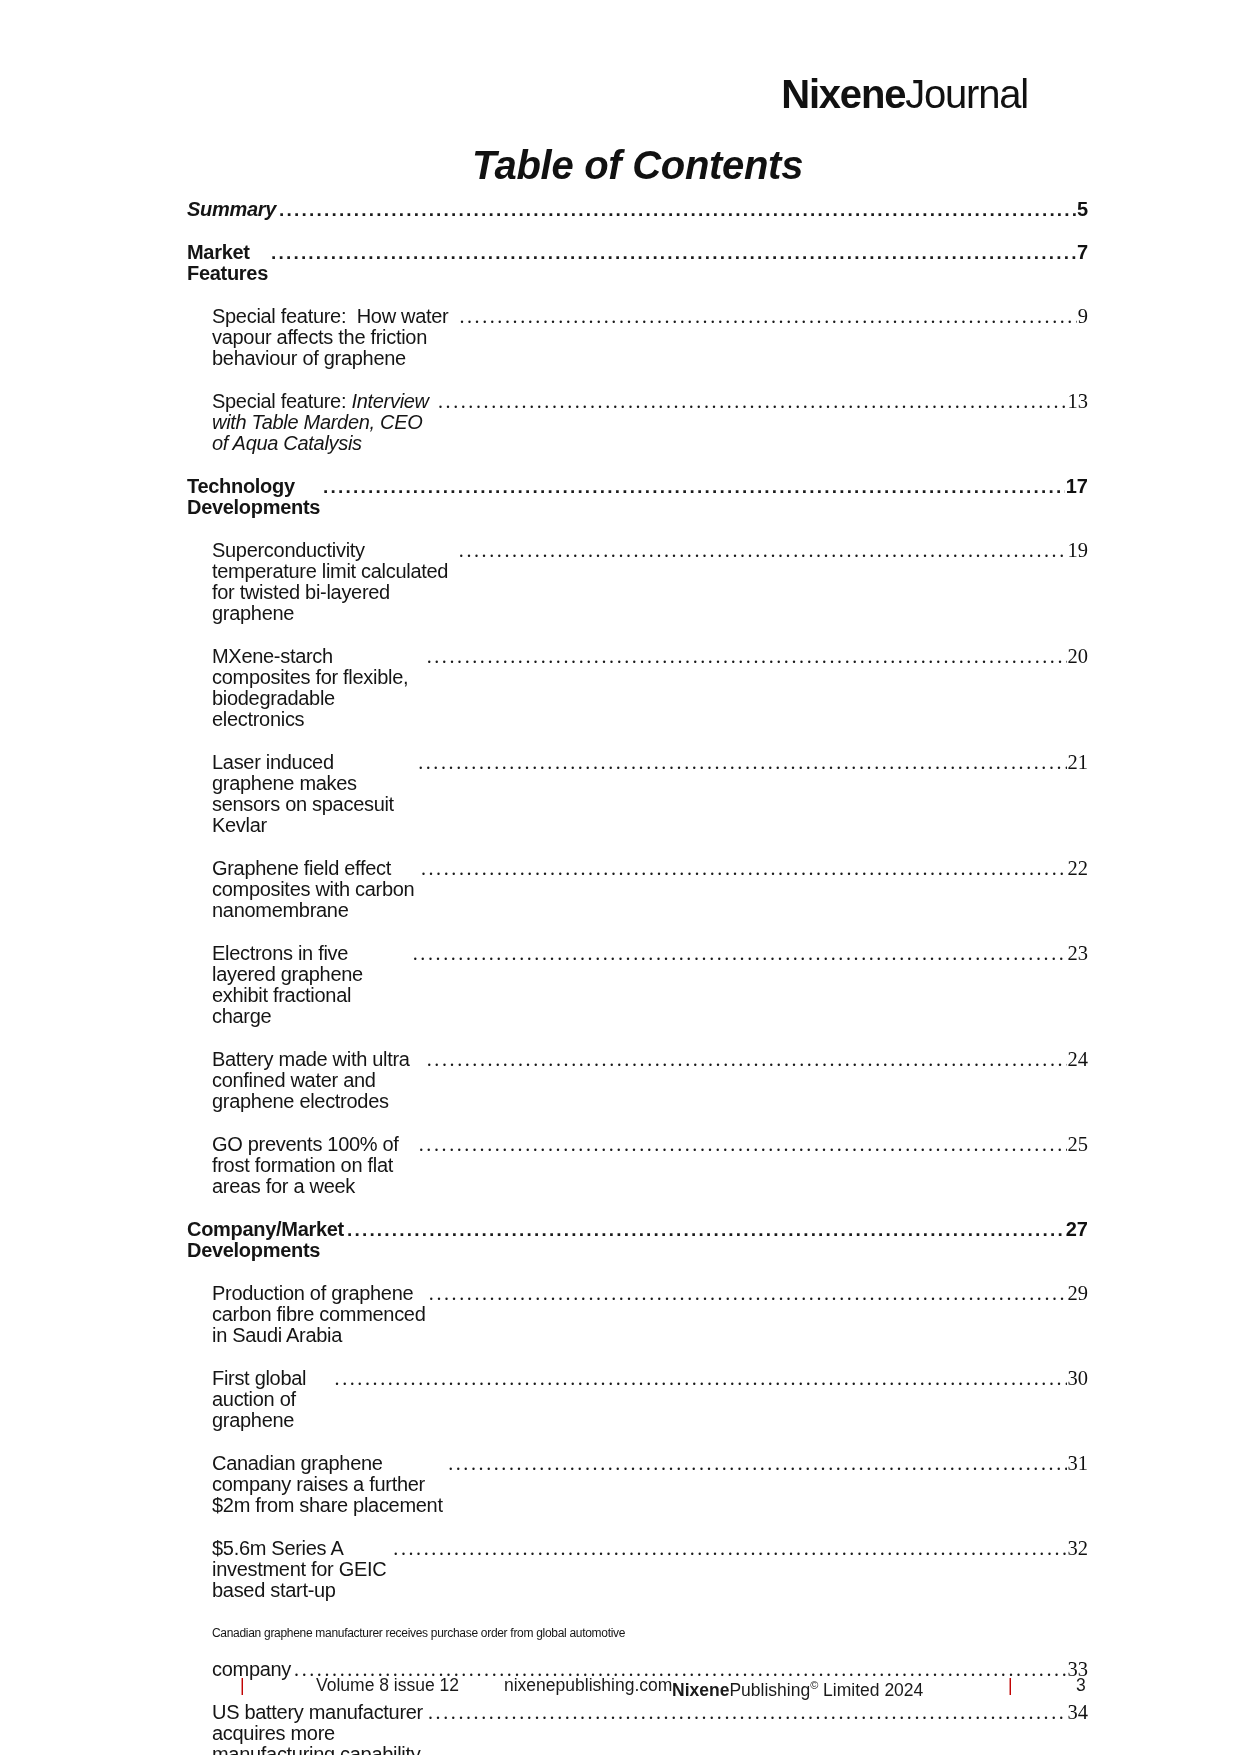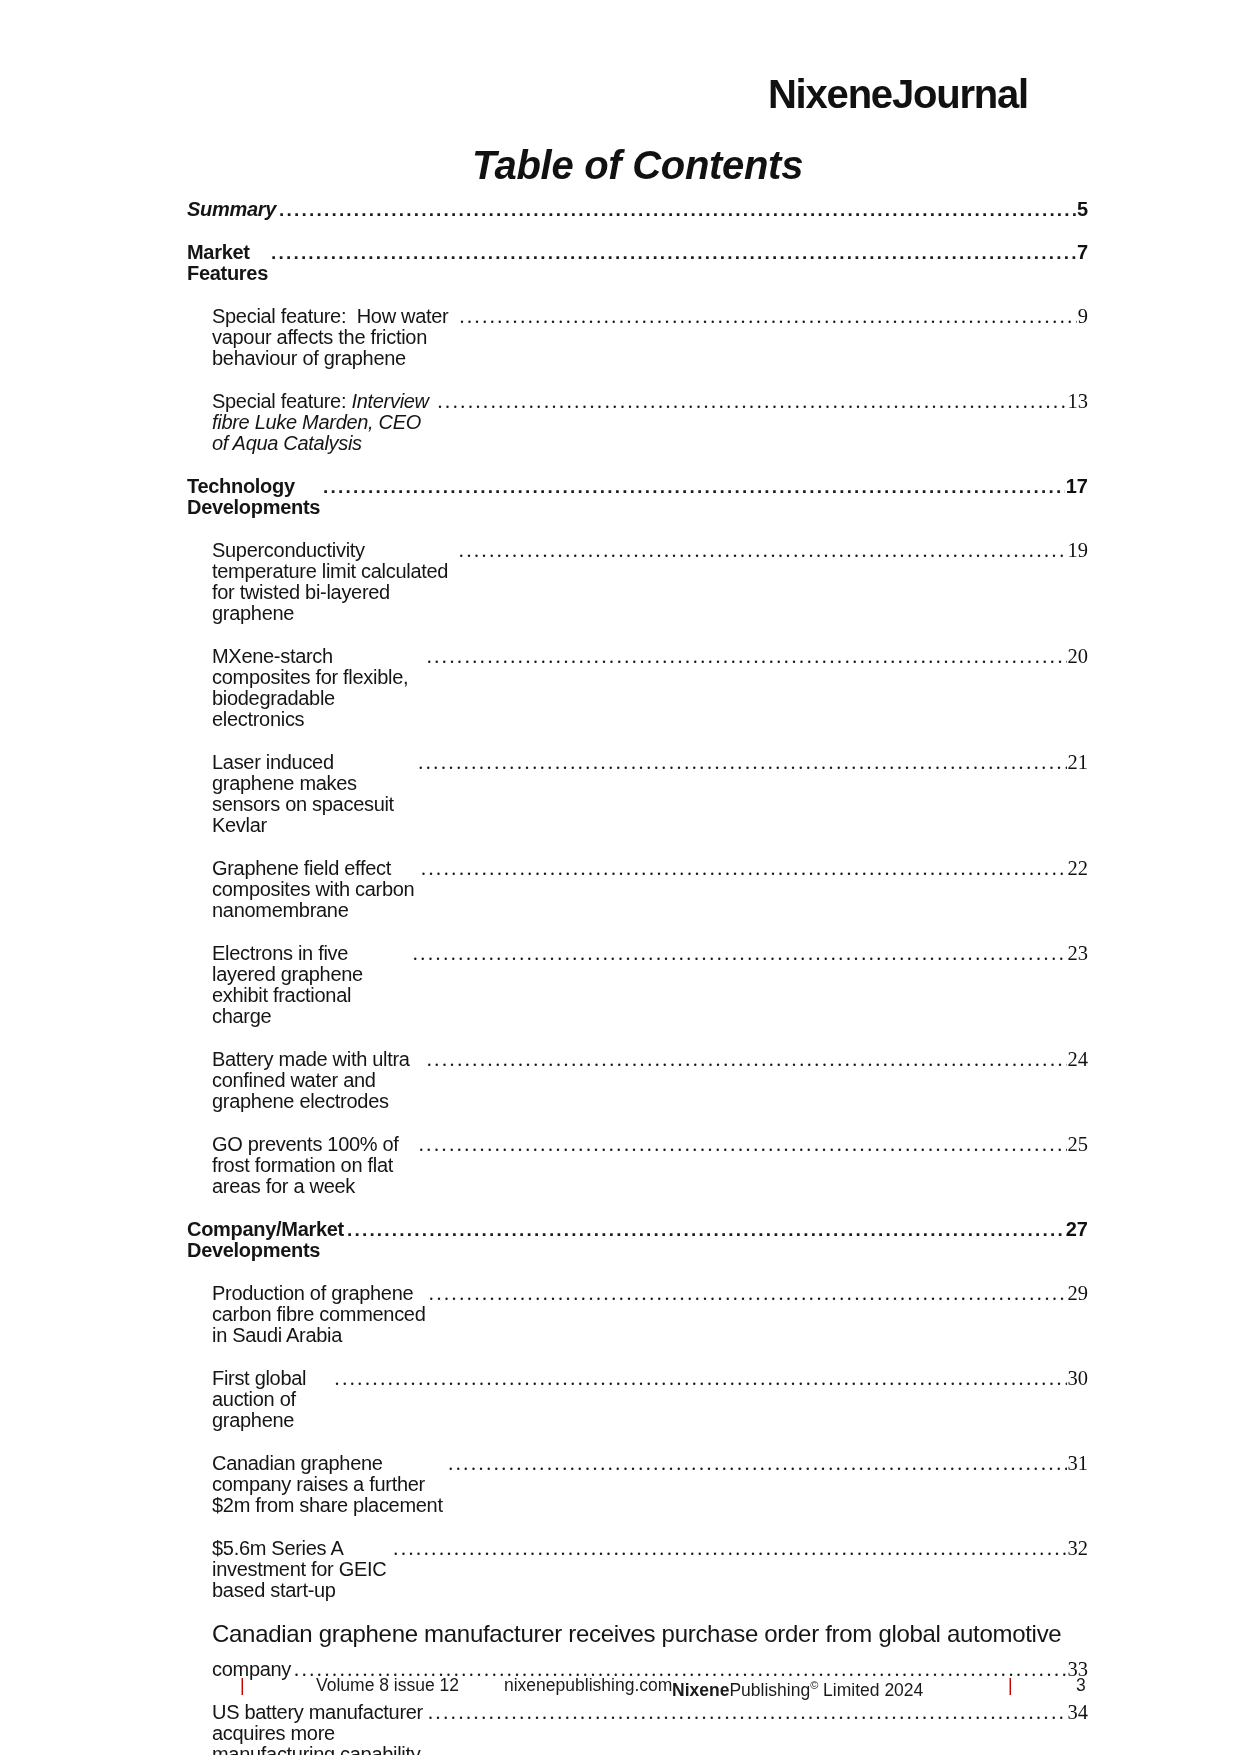--- a/index.html
+++ b/index.html
@@ -13,35 +13,35 @@
   }
   .page { position: relative; width: 1240px; height: 1755px; background: #fff; }
 
   
   .logo {
     position: absolute; top: 74px; right: 212px;
     font-size: 40px; line-height: 1; letter-spacing: -1.2px; white-space: nowrap;
     color: #111;
   }
   .logo-bold  { font-weight: 700; }
-  .logo-light { font-weight: 700; }
+  .logo-light { font-weight: 400; }
 
   
   .toc-title {
     position: absolute; top: 143px; left: 187px; width: 901px;
     text-align: center;
     font-size: 40px; font-weight: 700; font-style: italic;
     letter-spacing: -0.3px; color: #111;
   }
 
   
   .toc { position: absolute; left: 187px; top: 199px; width: 901px; }
 
   .toc-entry { margin-bottom: 22px; }
-  .toc-line1 { font-size: 24px; line-height: 21px; margin-bottom: 15px; letter-spacing: -0.3px; }
+  .toc-line1 { font-size: 12px; line-height: 21px; margin-bottom: 15px; letter-spacing: -0.3px; }
   .toc-row { display: flex; align-items: baseline; font-size: 20px; line-height: 21px; }
   .toc-label { flex: 0 1 auto; white-space: pre-wrap; letter-spacing: -0.3px; }
   .toc-label i { font-style: italic; }
 
   .leader { flex: 1 1 auto; overflow: hidden; white-space: nowrap; min-width: 14px; margin: 0 1px 0 3px; }
   .leader::after {
     content: "..........................................................................................................................................................................................................................";
     font-family: "Liberation Serif", serif;
     font-size: 20px; letter-spacing: 2.6px; color: #1a1a1a;
   }
@@ -112,21 +112,21 @@
     <div class="toc-row">
       <span class="toc-label"><span class="lbl-text">Special feature: &nbsp;How water vapour affects the friction behaviour of graphene</span></span>
       <span class="leader"></span>
       <span class="toc-page">9</span>
     </div>
   </div>
 
   <div class="toc-entry lvl2">
 
     <div class="toc-row">
-      <span class="toc-label"><span class="lbl-text">Special feature: </span><i class="lbl-italic">Interview fibre Luke Marden, CEO of Aqua Catalysis</i></span>
+      <span class="toc-label"><span class="lbl-text">Special feature: </span><i class="lbl-italic">Interview with Table Marden, CEO of Aqua Catalysis</i></span>
       <span class="leader"></span>
       <span class="toc-page">13</span>
     </div>
   </div>
 
   <div class="toc-entry lvl1 style-bold">
 
     <div class="toc-row">
       <span class="toc-label"><span class="lbl-text">Technology Developments</span></span>
       <span class="leader"></span>

